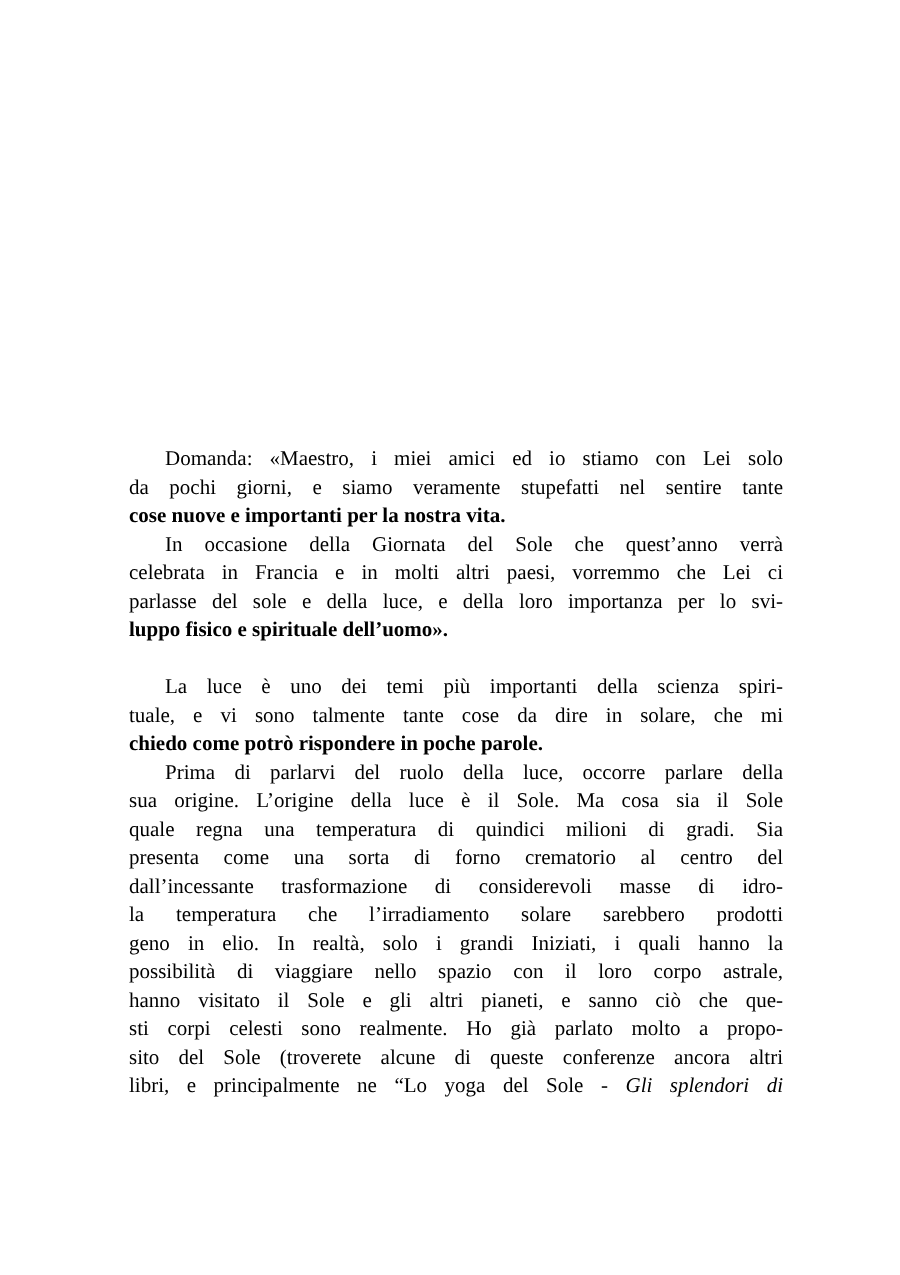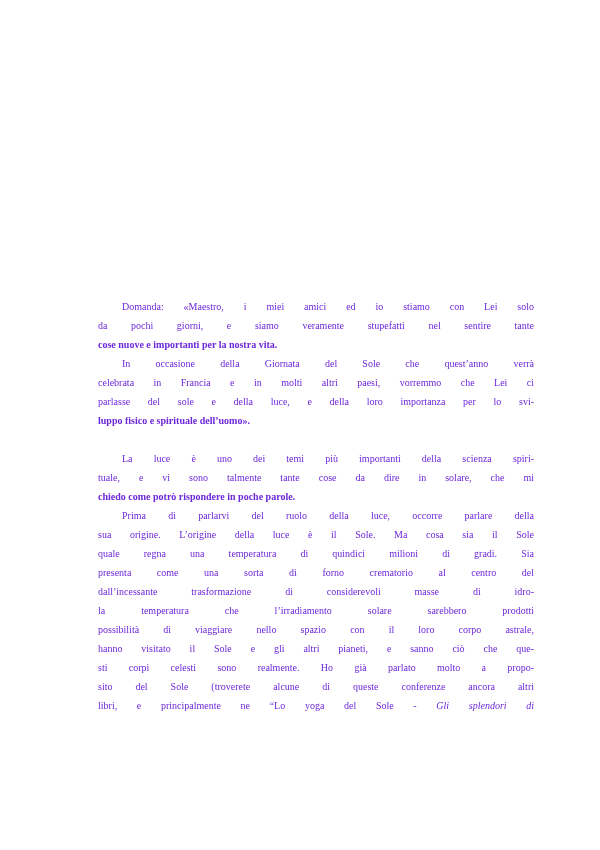--- a/index.html
+++ b/index.html
@@ -17,24 +17,23 @@
     position: relative;
     width: 600px;
     height: 850px;
     background: #ffffff;
   }
   .text-block {
     position: absolute;
     left: 86px;
     top: 297px;
     width: 436px;
-    color: #6d28d9;
-    font-size: 10px;
+    color: #000000;
+    font-size: 14px;
     line-height: 19px;
-    margin-left: 12px;
   }
   .para {
     margin: 0;
   }
   .para.gap-before {
     margin-top: 19px;
   }
   .line {
     height: 19px;
     text-align: justify;
@@ -79,20 +78,21 @@
       <div class="line last">chiedo come potrò rispondere in poche parole.</div>
     </div>
 
     <div class="para">
       <div class="line first">Prima di parlarvi del ruolo della luce, occorre parlare della</div>
       <div class="line">sua origine. L’origine della luce è il Sole. Ma cosa sia il Sole</div>
       <div class="line">quale regna una temperatura di quindici milioni di gradi. Sia</div>
       <div class="line">presenta come una sorta di forno crematorio al centro del</div>
       <div class="line">dall’incessante trasformazione di considerevoli masse di idro-</div>
       <div class="line">la temperatura che l’irradiamento solare sarebbero prodotti</div>
+      <div class="line">geno in elio. In realtà, solo i grandi Iniziati, i quali hanno la</div>
       <div class="line">possibilità di viaggiare nello spazio con il loro corpo astrale,</div>
       <div class="line">hanno visitato il Sole e gli altri pianeti, e sanno ciò che que-</div>
       <div class="line">sti corpi celesti sono realmente. Ho già parlato molto a propo-</div>
       <div class="line">sito del Sole (troverete alcune di queste conferenze ancora altri</div>
       <div class="line"><span>libri, e principalmente ne “Lo yoga del Sole - </span><span class="italic">Gli splendori di</span></div>
     </div>
 
   </div>
 </div>
 

